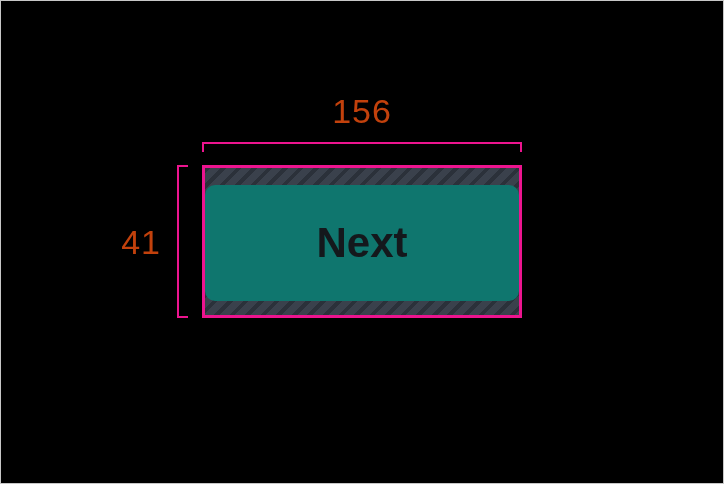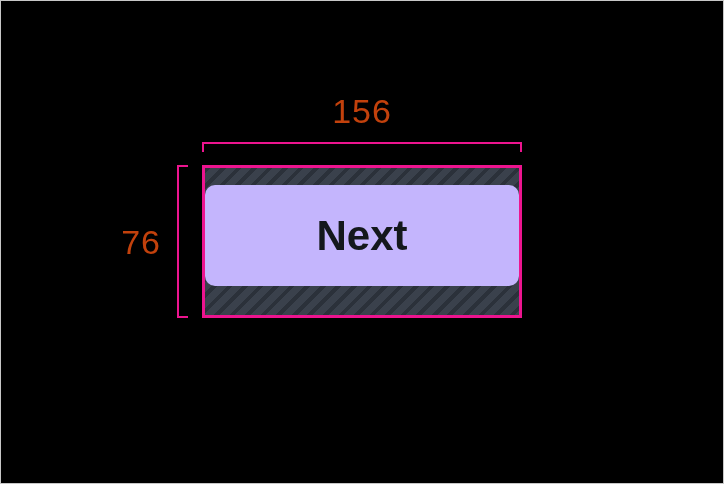--- a/index.html
+++ b/index.html
@@ -60,22 +60,22 @@
     background: repeating-linear-gradient(
         135deg,
         #2b313a 0px, #2b313a 4px,
         #3a414c 4px, #3a414c 11px);
   }
 
   
   .next-button {
     position: absolute;
     left: 0; right: 0;
-    top: 17px; height: 101px;
-    background: #c4b5fd;
+    top: 17px; height: 116px;
+    background: #0f766e;
     border: none;
     border-radius: 10px;
     display: flex;
     align-items: center;
     justify-content: center;
     cursor: pointer;
     padding: 1px;
   }
   .next-button span {
     color: #14181c;
@@ -83,21 +83,21 @@
     font-weight: 600;
     font-family: "Liberation Sans", sans-serif;
   }
 </style>
 </head>
 <body>
 
 <div class="dim-label width">156</div>
 <div class="bracket-width"></div>
 
-<div class="dim-label height">76</div>
+<div class="dim-label height">41</div>
 <div class="bracket-height"></div>
 
 <div class="bounds">
   <div class="padding-hatch"></div>
   <button class="next-button">
     <span>Next</span>
   </button>
 </div>
 
 </body></html>

